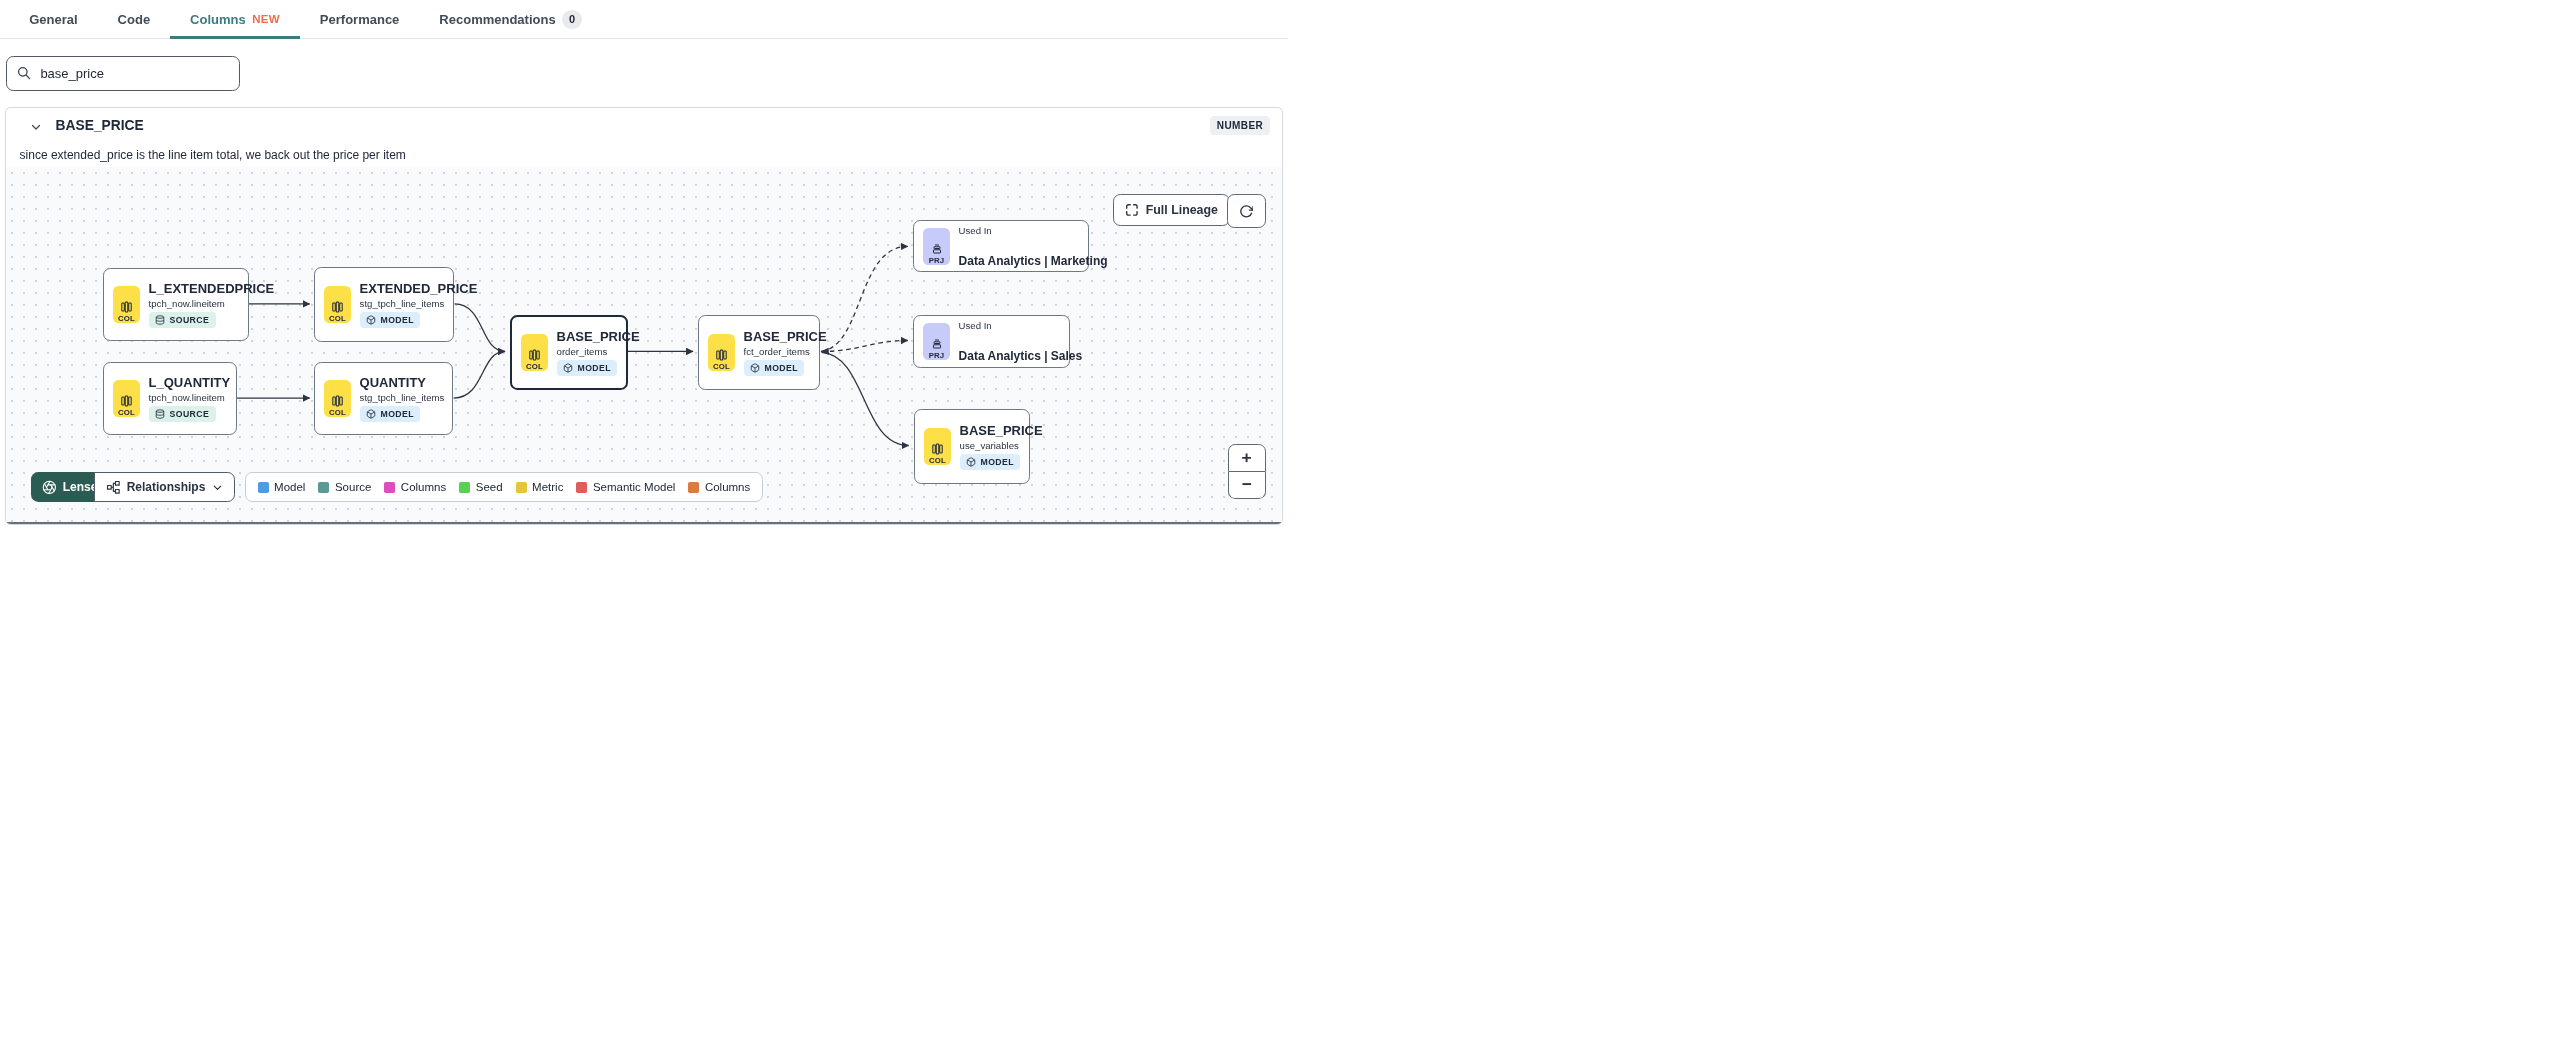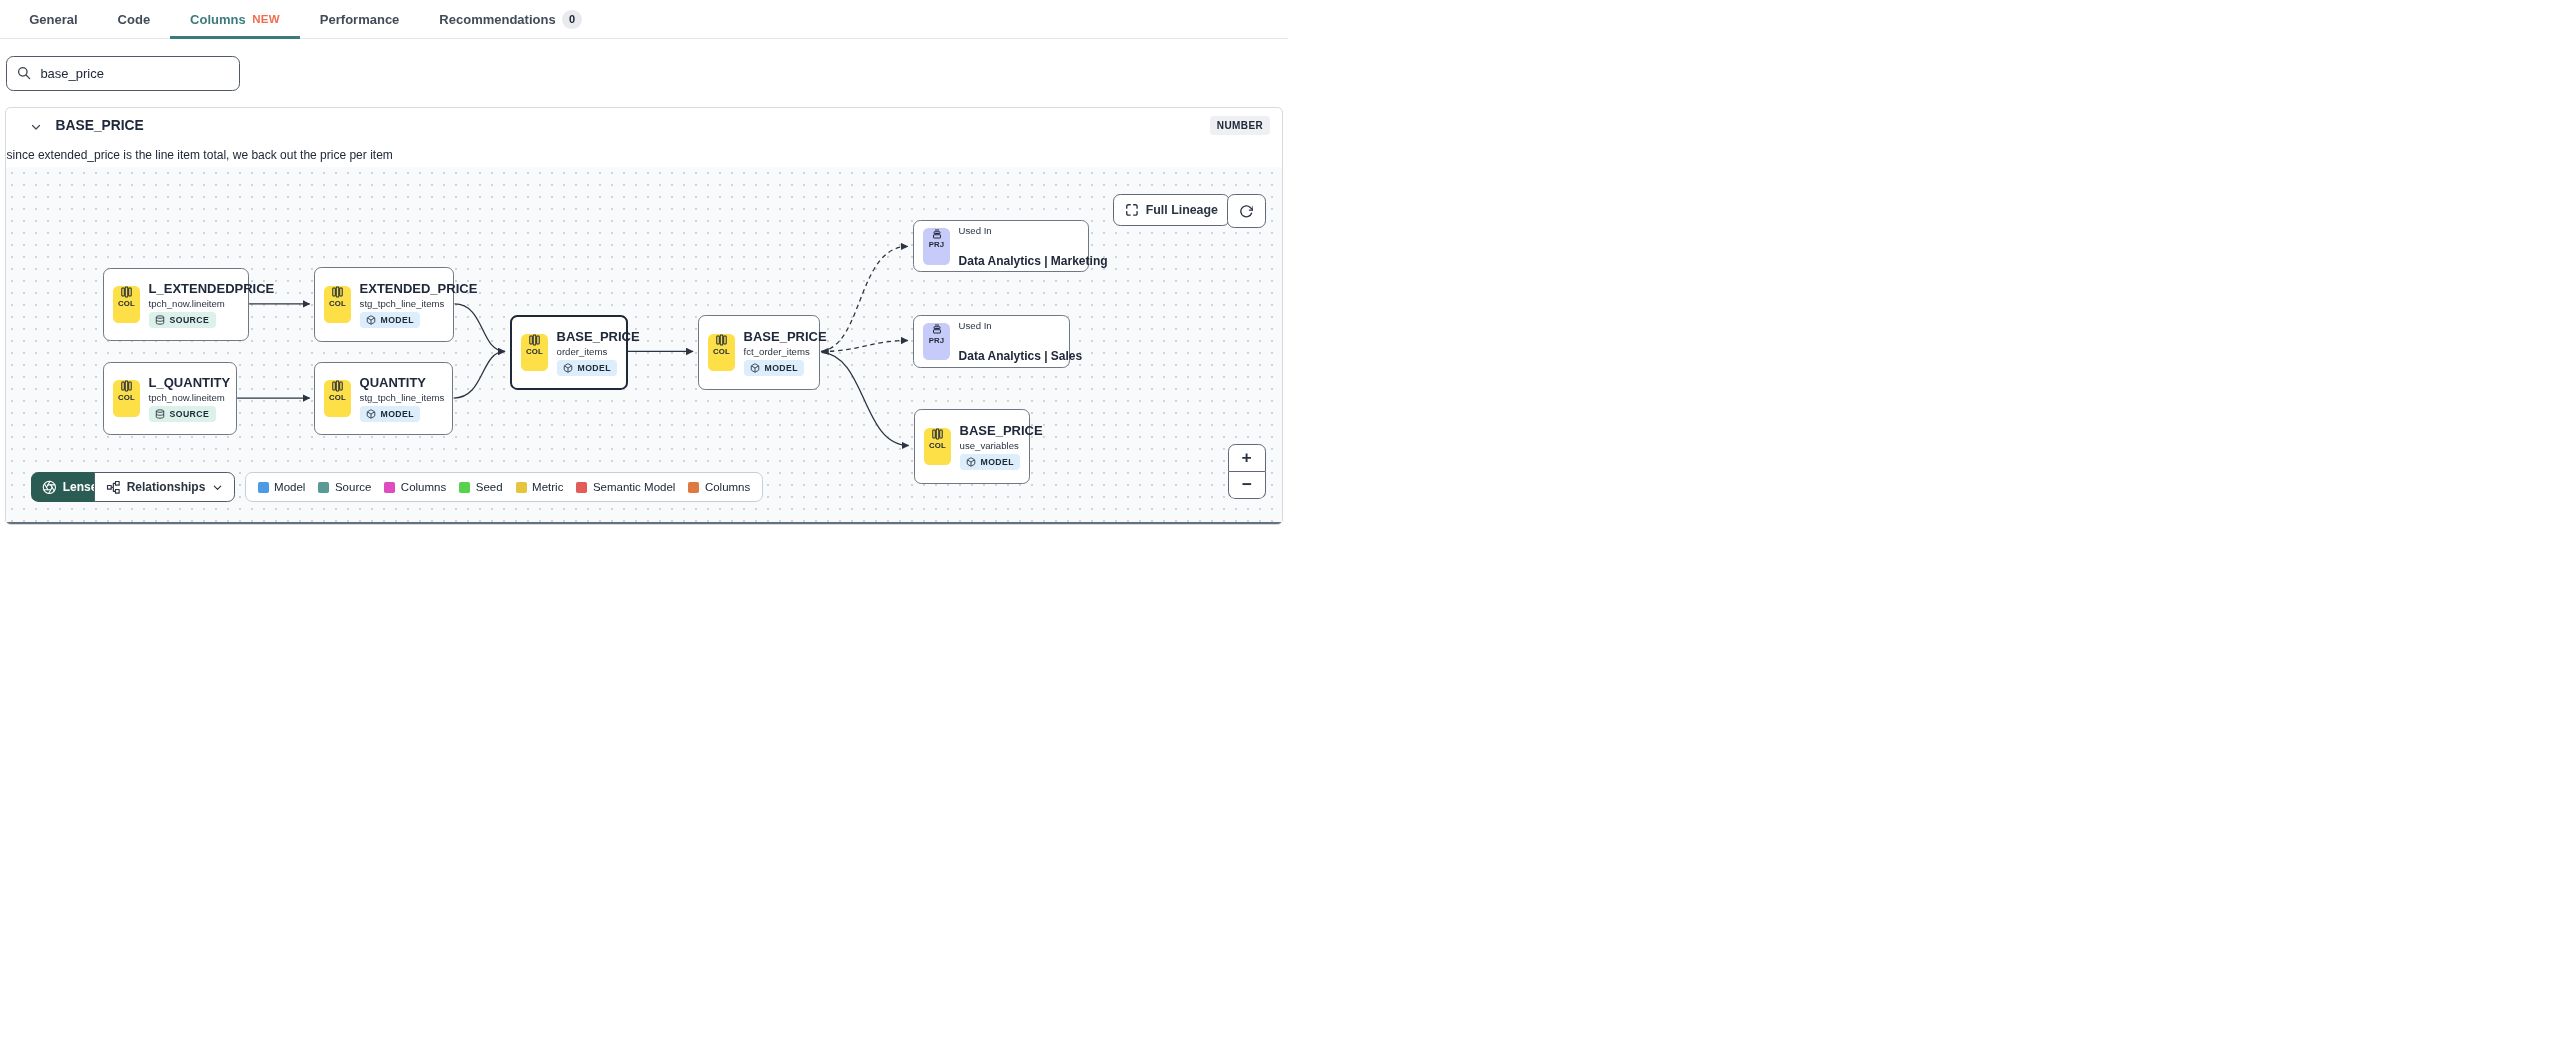--- a/index.html
+++ b/index.html
@@ -25,34 +25,34 @@
     font-family: "Liberation Sans", sans-serif; }
   .searchwrap .sicon { position: absolute; left: 10px; top: 9.2px; pointer-events: none; }
 
   
   .panel { position: absolute; left: 4.6px; right: 4.6px; top: 107px; bottom: 1.8px;
     border: 0.9px solid #d6d9de; border-radius: 5.5px; background: #fff; overflow: hidden; }
   .chev { position: absolute; left: 24px; top: 13px; cursor: pointer; }
   .coltitle { position: absolute; left: 50px; top: 10px; font-size: 13.8px; font-weight: 700; }
   .coltype { position: absolute; right: 12px; top: 8.3px; background: #eef0f3; border-radius: 3.7px;
     padding: 3.7px 7.3px; font-size: 10px; font-weight: 600; letter-spacing: 0.4px; color:#20293a; }
-  .coldesc { position: absolute; left: 1px; top: 40px; font-size: 12px; color: #20293a; }
+  .coldesc { position: absolute; left: 14px; top: 40px; font-size: 12px; color: #20293a; }
 
   
   .canvas { position: absolute; left: 0; right: 0; top: 59px; bottom: 0; background: #f9fafc;
     background-image: radial-gradient(#cfd4db 0.9px, transparent 1px); background-size: 12px 12px;
     border-bottom: 2.8px solid #657080; }
   .edges { position: absolute; inset: 0; width: 100%; height: 100%; }
 
   
   .node { position: absolute; background: #fff; border: 1.1px solid #6e7784; border-radius: 7.3px;
     display: flex; align-items: center; gap: 8.3px; padding: 0 9.2px; cursor: pointer; }
   .node.selected { border: 2.3px solid #20293a; }
   .tile { width: 27.5px; height: 37px; border-radius: 5.5px; display: flex; flex-direction: column;
-    align-items: center; justify-content: flex-start; gap: 0.9px; flex: 0 0 auto; }
+    align-items: center; justify-content: flex-end; gap: 0.9px; flex: 0 0 auto; }
   .tile.col { background: #fde047; }
   .tile.prj { background: #c6cbfa; }
   .tile span { font-size: 7.8px; font-weight: 700; color: #20293a; letter-spacing: 0.2px; }
   .nbody { display: flex; flex-direction: column; align-items: flex-start; }
   .ntitle { font-size: 13px; font-weight: 700; color: #20293a; white-space: nowrap; }
   .nsub { font-size: 9.6px; color: #2a3342; margin-top: 1.8px; white-space: nowrap; }
   .nbadge { display: inline-flex; align-items: center; gap: 4.6px; margin-top: 3.7px;
     border-radius: 3.7px; padding: 2.8px 6.4px; font-size: 8.7px; font-weight: 700; letter-spacing: 0.4px; color:#20293a; }
   .nbadge.source { background: #dcf1ea; }
   .nbadge.model { background: #dcedfb; }

